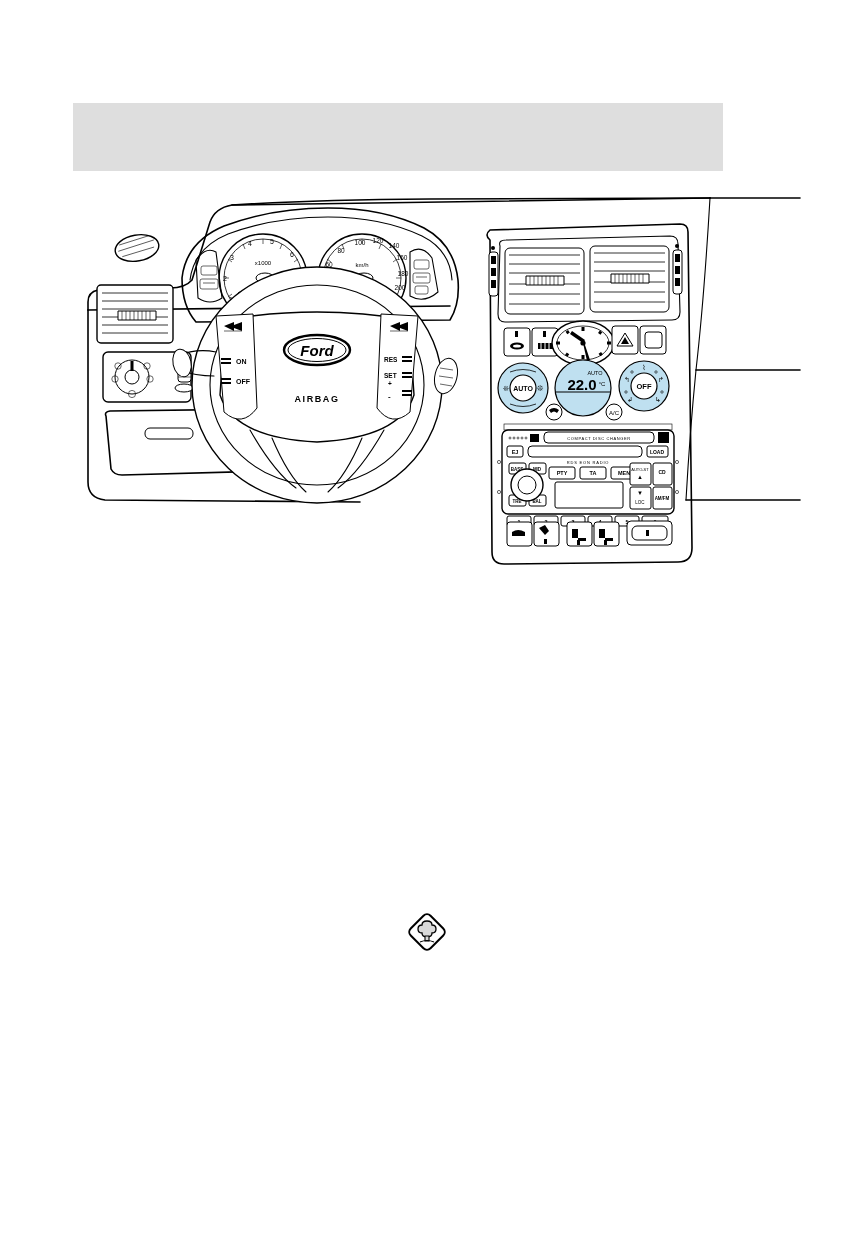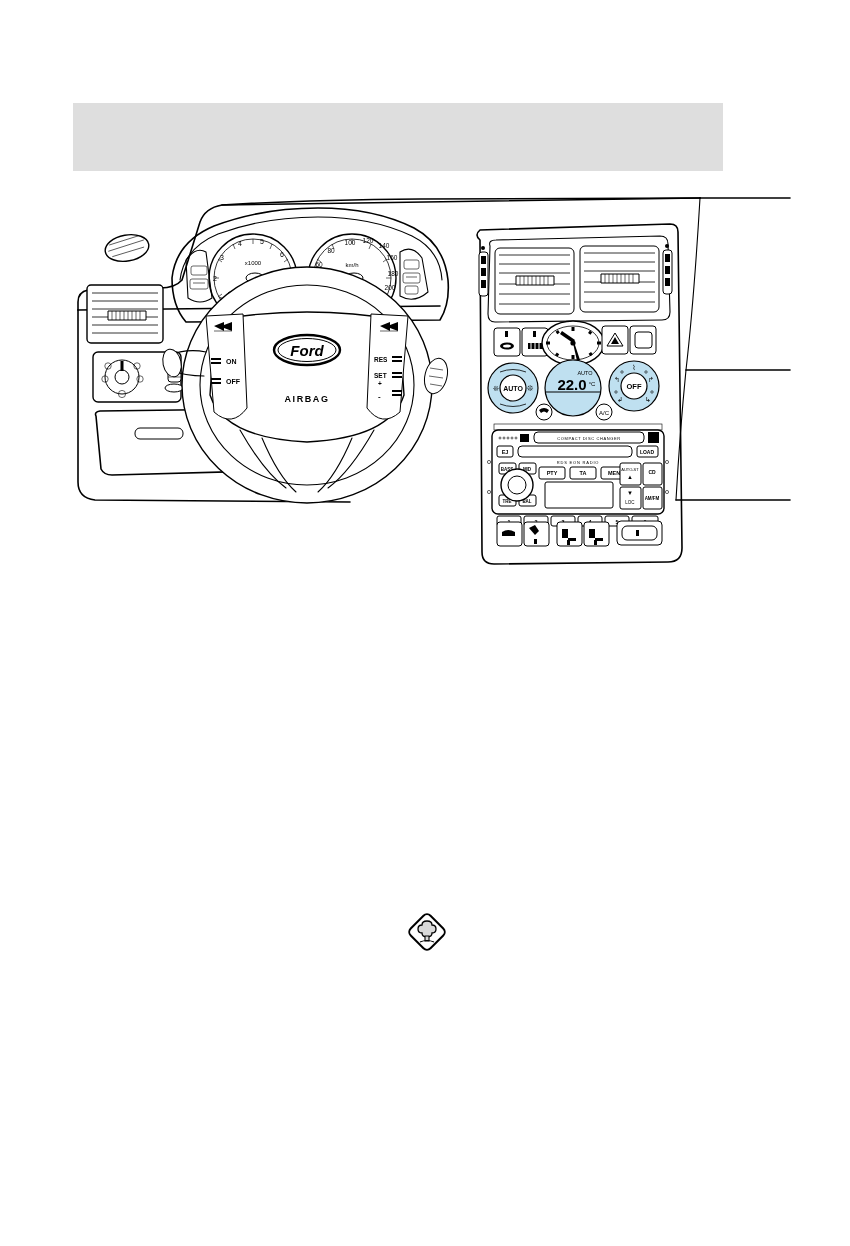--- a/index.html
+++ b/index.html
@@ -2,21 +2,21 @@
 <html><head>
 <meta charset="utf-8">
 <style>
   html,body{margin:0;padding:0;background:#fff;}
   body{width:850px;height:1246px;position:relative;overflow:hidden;
        font-family:"Liberation Sans",sans-serif;color:#000;}
   .page{position:absolute;inset:0;background:#ffffff;}
   .header-band{position:absolute;left:73px;top:103px;width:650px;height:68px;
        background:#dedede;}
   .header-title{font-size:15px;font-weight:bold;padding:8px 12px;color:#000;}
-  .art{position:absolute;left:0px;top:180px;width:784px;height:420px;}
+  .art{position:absolute;left:10px;top:180px;width:784px;height:420px;}
   .art svg{display:block;}
   .symbol{position:absolute;left:405px;top:910px;width:44px;height:44px;}
   .footer-note{position:absolute;left:73px;top:1180px;width:650px;font-size:11px;}
 </style>
 </head>
 <body>
 
 <div class="page">
 
   <div class="header-band">

